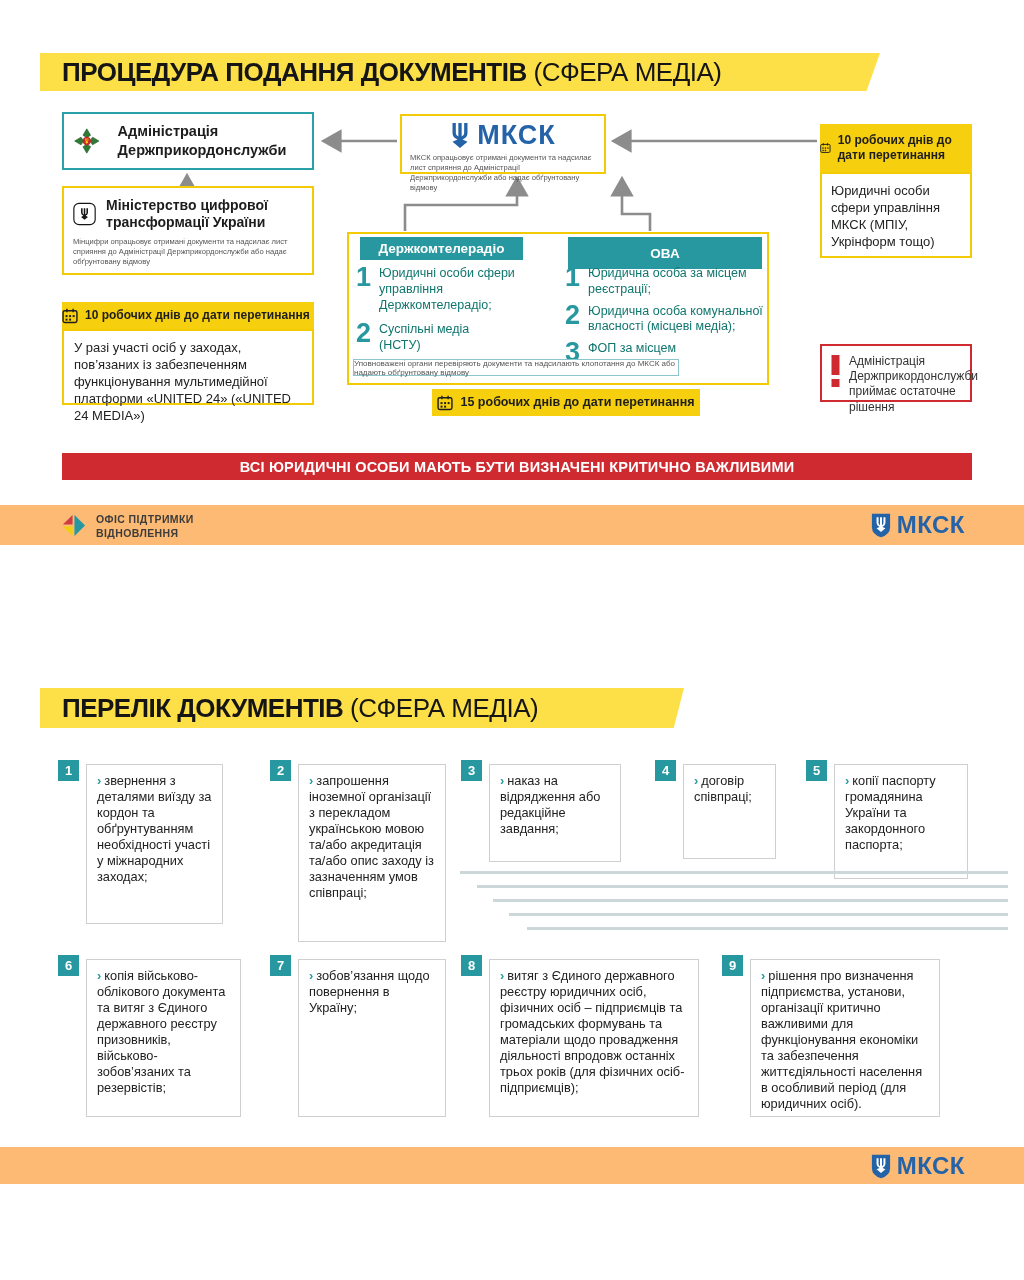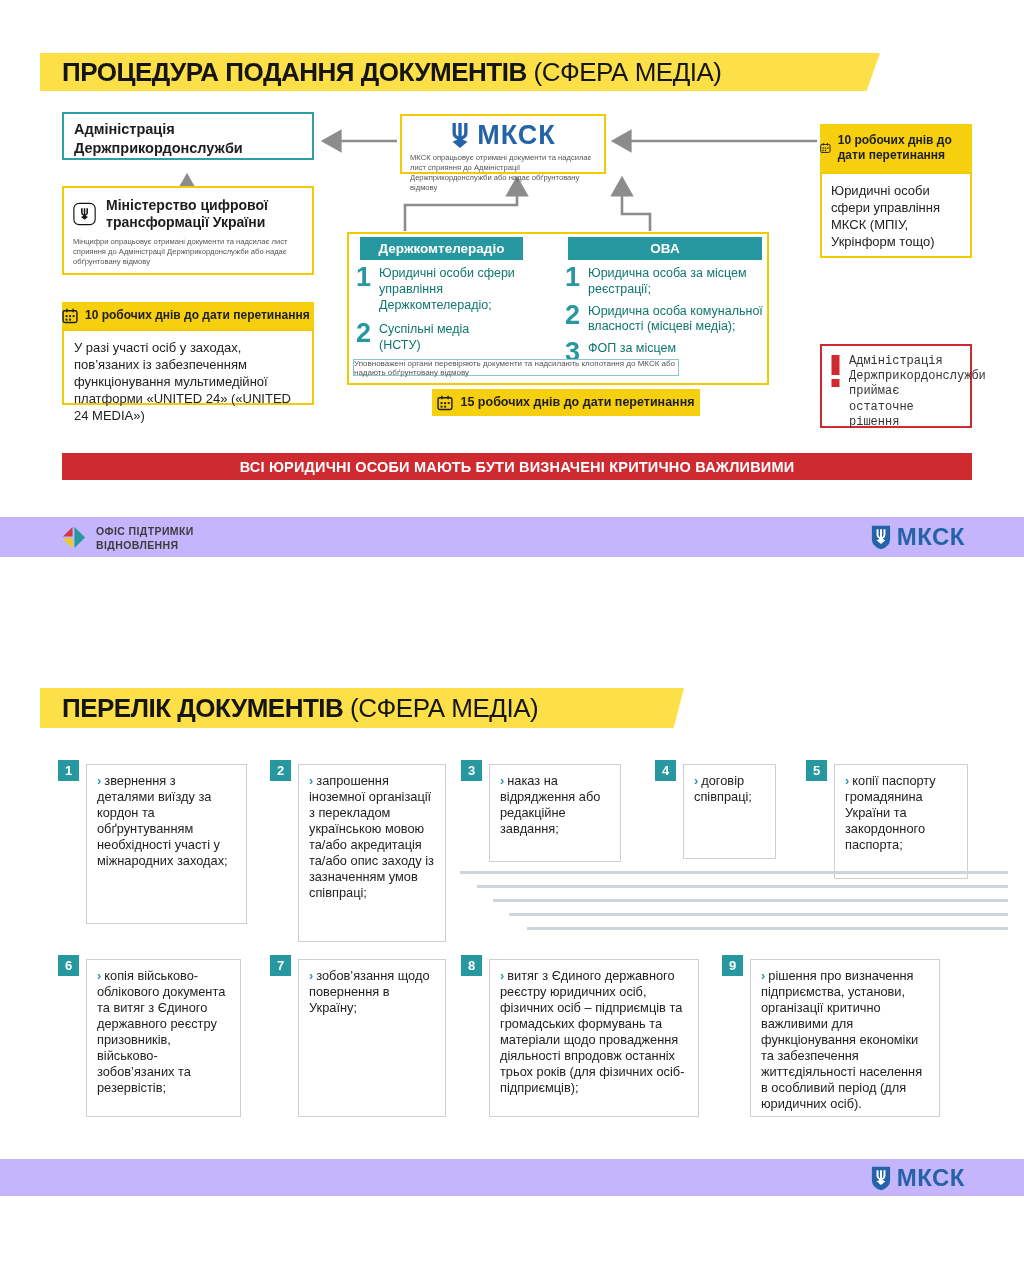--- a/index.html
+++ b/index.html
@@ -27,21 +27,21 @@
   .flow-num{flex:none;width:17px;margin-right:6px;font-size:27px;font-weight:700;color:#2798a0;line-height:0.85;}
   .flow-text{font-size:12.5px;line-height:1.26;color:#0f766e;}
   
   .card{position:absolute;}
   .card-num{position:absolute;left:0;top:0;width:21px;height:21px;background:#2798a0;color:#fff;
             font-weight:700;font-size:13px;display:flex;align-items:center;justify-content:center;}
   .card-box{margin-left:28px;margin-top:4px;border:1px solid #cfcfcf;background:#fff;
             box-sizing:border-box;padding:8px 10px;font-size:12.8px;line-height:1.25;color:#222;}
   .chev{color:#2798a0;font-weight:700;margin-right:3px;}
   .deco-line{position:absolute;height:2.5px;background:#ccd7da;}
-  .footer-bar{position:absolute;left:0;width:1024px;background:#c4b5fd;margin-top:12px;}
+  .footer-bar{position:absolute;left:0;width:1024px;background:#fdba74;}
   .office-txt{font-size:10.5px;font-weight:700;color:#3c3c3c;line-height:1.35;letter-spacing:0.4px;}
   .brand{position:absolute;display:flex;align-items:center;gap:6px;}
   .brand .brand-word{font-size:24px;font-weight:700;color:#2563a8;letter-spacing:0.5px;}
   .banner{position:absolute;background:#cf2a30;color:#fff;font-weight:700;font-size:14.5px;
           display:flex;align-items:center;justify-content:center;letter-spacing:0.2px;}
   .note-strip{position:absolute;border:1px solid #8ac6cb;background:#fff;color:#555;
               font-size:8px;display:flex;align-items:center;justify-content:center;box-sizing:border-box;}
   svg{display:block;}
 </style>
 </head>
@@ -66,21 +66,21 @@
         <path d="M0,0 L8,4.5 L0,9 Z" fill="#8c8c8c"></path>
       </marker>
     </defs>
     <path d="M397,141 H326" stroke="#8c8c8c" stroke-width="2.6" fill="none" marker-end="url(#ah)"></path>
     <path d="M817,141 H616" stroke="#8c8c8c" stroke-width="2.6" fill="none" marker-end="url(#ah)"></path>
     <path d="M187,186 V178" stroke="#8c8c8c" stroke-width="2.6" fill="none" marker-end="url(#ah)"></path>
     <path d="M405,231 V205 H517 V181" stroke="#8c8c8c" stroke-width="2.6" fill="none" marker-end="url(#ah)"></path>
     <path d="M650,231 V214 H622 V181" stroke="#8c8c8c" stroke-width="2.6" fill="none" marker-end="url(#ah)"></path>
   </svg>
 
-  <div class="box b-teal" style="left:62px;top:112px;width:252px;height:48px;display:flex;align-items:center;gap:6px;padding-left:10px;flex-direction:column;">
+  <div class="box b-teal" style="left:62px;top:112px;width:252px;height:58px;display:flex;align-items:center;gap:18px;padding-left:10px;">
     <svg width="36" height="36" viewBox="0 0 40 40">
       <g fill="#2f7a36" stroke="#225c28" stroke-width="1">
         <path d="M20 1 L26 11 L20 15 L14 11 Z"></path>
         <path d="M39 20 L29 26 L25 20 L29 14 Z"></path>
         <path d="M20 39 L14 29 L20 25 L26 29 Z"></path>
         <path d="M1 20 L11 14 L15 20 L11 26 Z"></path>
       </g>
       <circle cx="20" cy="20" r="6.6" fill="#c8242c"></circle>
       <use href="#trident" x="16.7" y="15.5" width="6.6" height="9" fill="#f5ce0c"></use>
     </svg>
@@ -119,21 +119,21 @@
           <rect x="4" y="12" width="2.2" height="2.2"></rect>
           <rect x="8" y="12" width="2.2" height="2.2"></rect>
         </g>
     </svg>
     <span class="bt">10 робочих днів до дати перетинання</span>
   </div>
   <div class="box b-yellow" style="left:820px;top:172px;width:152px;height:86px;padding:9px 9px;font-size:13px;line-height:1.3;">Юридичні особи сфери управління МКСК (МПІУ, Укрінформ тощо)</div>
 
   <div class="box b-yellow" style="left:347px;top:232px;width:422px;height:153px;"></div>
   <div class="flow-hdr" style="left:360px;top:237px;width:163px;height:23px;">Держкомтелерадіо</div>
-  <div class="flow-hdr" style="left:568px;top:237px;width:194px;height:23px;">ОВА</div>
+  <div class="flow-hdr" style="left:568px;top:237px;width:194px;height:32px;">ОВА</div>
 
   <div class="flow-list" style="left:356px;top:266px;width:178px;">
     <div class="flow-item">
       <span class="flow-num">1</span>
       <span class="flow-text">Юридичні особи сфери управління Держкомтелерадіо;</span>
     </div>
     <div class="flow-item">
       <span class="flow-num">2</span>
       <span class="flow-text" style="width:110px;">Суспільні медіа (НСТУ)</span>
     </div>
@@ -180,21 +180,21 @@
           <rect x="8" y="8" width="2.2" height="2.2"></rect>
           <rect x="12" y="8" width="2.2" height="2.2"></rect>
           <rect x="4" y="12" width="2.2" height="2.2"></rect>
           <rect x="8" y="12" width="2.2" height="2.2"></rect>
         </g>
     </svg>
     <span class="bt">10 робочих днів до дати перетинання</span>
   </div>
   <div class="box b-yellow" style="left:62px;top:329px;width:252px;height:76px;padding:9px 10px;font-size:13px;line-height:1.3;">У разі участі осіб у заходах, пов’язаних із забезпеченням функціонування мультимедійної платформи «UNITED 24» («UNITED 24 MEDIA»)</div>
 
-  <div class="box b-red" style="left:820px;top:344px;width:152px;height:84px;padding:8px 8px 6px 27px;font-size:12px;line-height:1.27;color:#333;font-family:Liberation Mono, monospace;">
+  <div class="box b-red" style="left:820px;top:344px;width:152px;height:58px;padding:8px 8px 6px 27px;font-size:12px;line-height:1.27;color:#333;">
     <svg class="abs" style="left:9px;top:9px;" width="9" height="32" viewBox="0 0 9 32">
       <rect x="0.5" y="0" width="8" height="20" fill="#cf2a30"></rect>
       <rect x="0.5" y="24" width="8" height="8" fill="#cf2a30"></rect>
     </svg>
     <span>Адміністрація Держприкордонслужби приймає остаточне рішення</span>
   </div>
 
   <div class="banner" style="left:62px;top:453px;width:910px;height:27px;">ВСІ ЮРИДИЧНІ ОСОБИ МАЮТЬ БУТИ ВИЗНАЧЕНІ КРИТИЧНО ВАЖЛИВИМИ</div>
 
   <div class="footer-bar" style="top:505px;height:40px;">
@@ -216,21 +216,21 @@
     </div>
   </div>
 
   <div class="title-band" style="left:40px;top:688px;width:622px;height:40px;">
     <span class="t-main">ПЕРЕЛІК ДОКУМЕНТІВ </span>
       <span class="t-suf">(СФЕРА МЕДІА)</span>
   </div>
 
   <div class="card" style="left:58px;top:760px;">
     <span class="card-num">1</span>
-    <div class="card-box" style="width:161px;height:160px;">
+    <div class="card-box" style="width:137px;height:160px;">
       <span class="chev">›</span><span>звернення з деталями виїзду за кордон та обґрунтуванням необхідності участі у міжнародних заходах;</span>
     </div>
   </div>
   <div class="card" style="left:270px;top:760px;">
     <span class="card-num">2</span>
     <div class="card-box" style="width:148px;height:178px;">
       <span class="chev">›</span><span>запрошення іноземної організації з перекладом українською мовою та/або акредитація та/або опис заходу із зазначенням умов співпраці;</span>
     </div>
   </div>
   <div class="card" style="left:461px;top:760px;">

